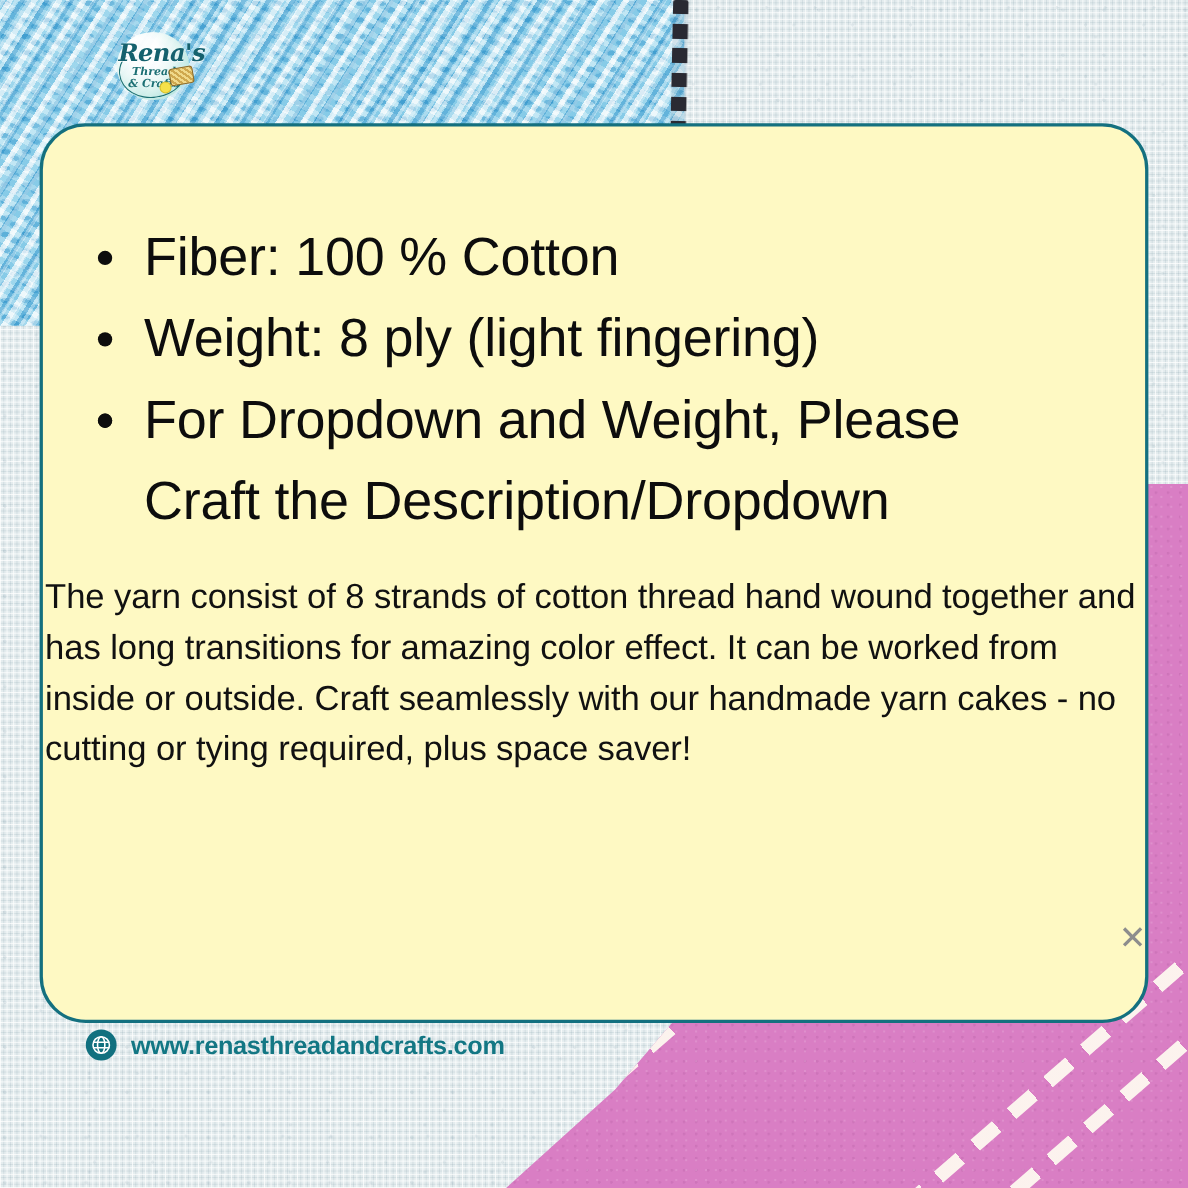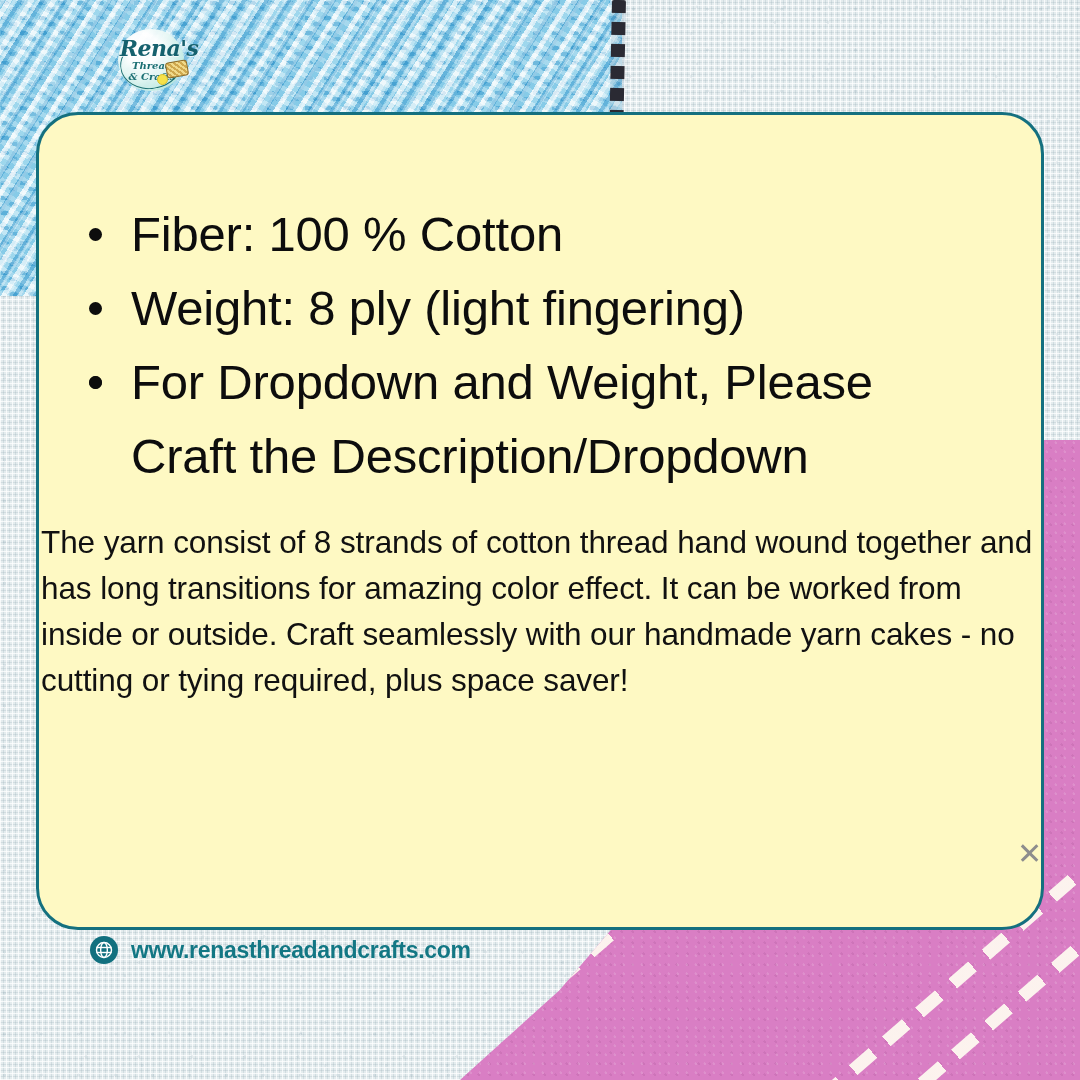--- a/index.html
+++ b/index.html
@@ -156,34 +156,34 @@
 
   
   #xmark{
     position:absolute; left:978px; top:644px;
     width:26px; height:26px; color:#8d8d8d;
     font-size:30px; line-height:26px; font-weight:300;
     user-select:none;
   }
 
   
-  #footer{ position:absolute; left:78px; top:936px;margin-left:12px; }
+  #footer{ position:absolute; left:78px; top:936px; }
   .frow{ display:flex; align-items:center; margin-bottom:13px; }
   .frow .ico{
     width:28px; height:28px; border-radius:50%;
     background:#11707f; display:flex; align-items:center; justify-content:center;
     margin-right:13px; flex:0 0 28px;
   }
   .frow .ftext{
     font-size:23px; font-weight:bold; color:#137784; letter-spacing:-.3px;
   }
 
   
   #logo{
-    position:absolute; left:108px; top:27px; width:86px; height:66px;
+    position:absolute; left:96px; top:27px; width:86px; height:66px;
   }
   #logo .blob{
     position:absolute; left:10px; top:2px; width:66px; height:62px;
     border-radius:50%;
     background:radial-gradient(ellipse at 38% 32%, #ffffff 0 26%, #e7f7f4 48%, #bfe9e2 74%, #a7ded6 100%);
     opacity:.96;
   }
   #logo .ring{
     position:absolute; left:12px; top:12px; width:62px; height:50px;
     border:1.3px solid #1b6f73; border-radius:50%;

